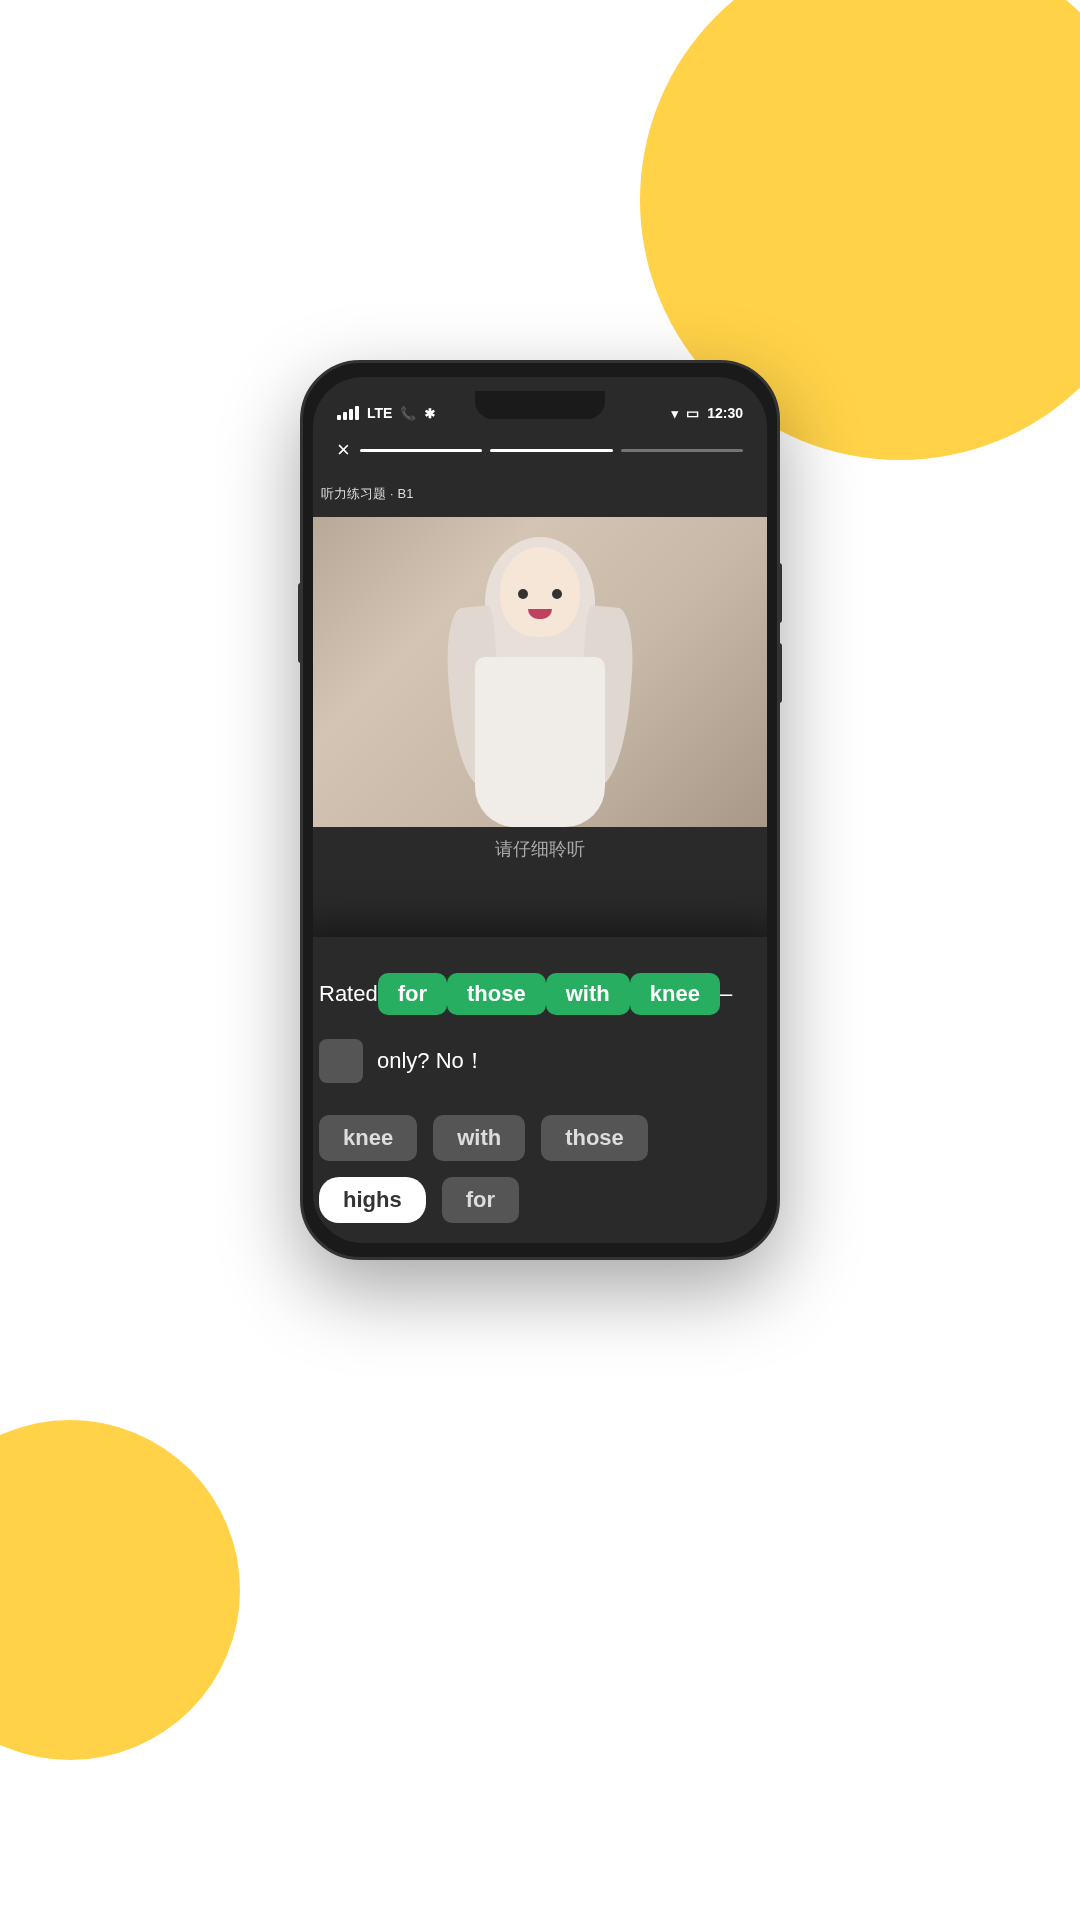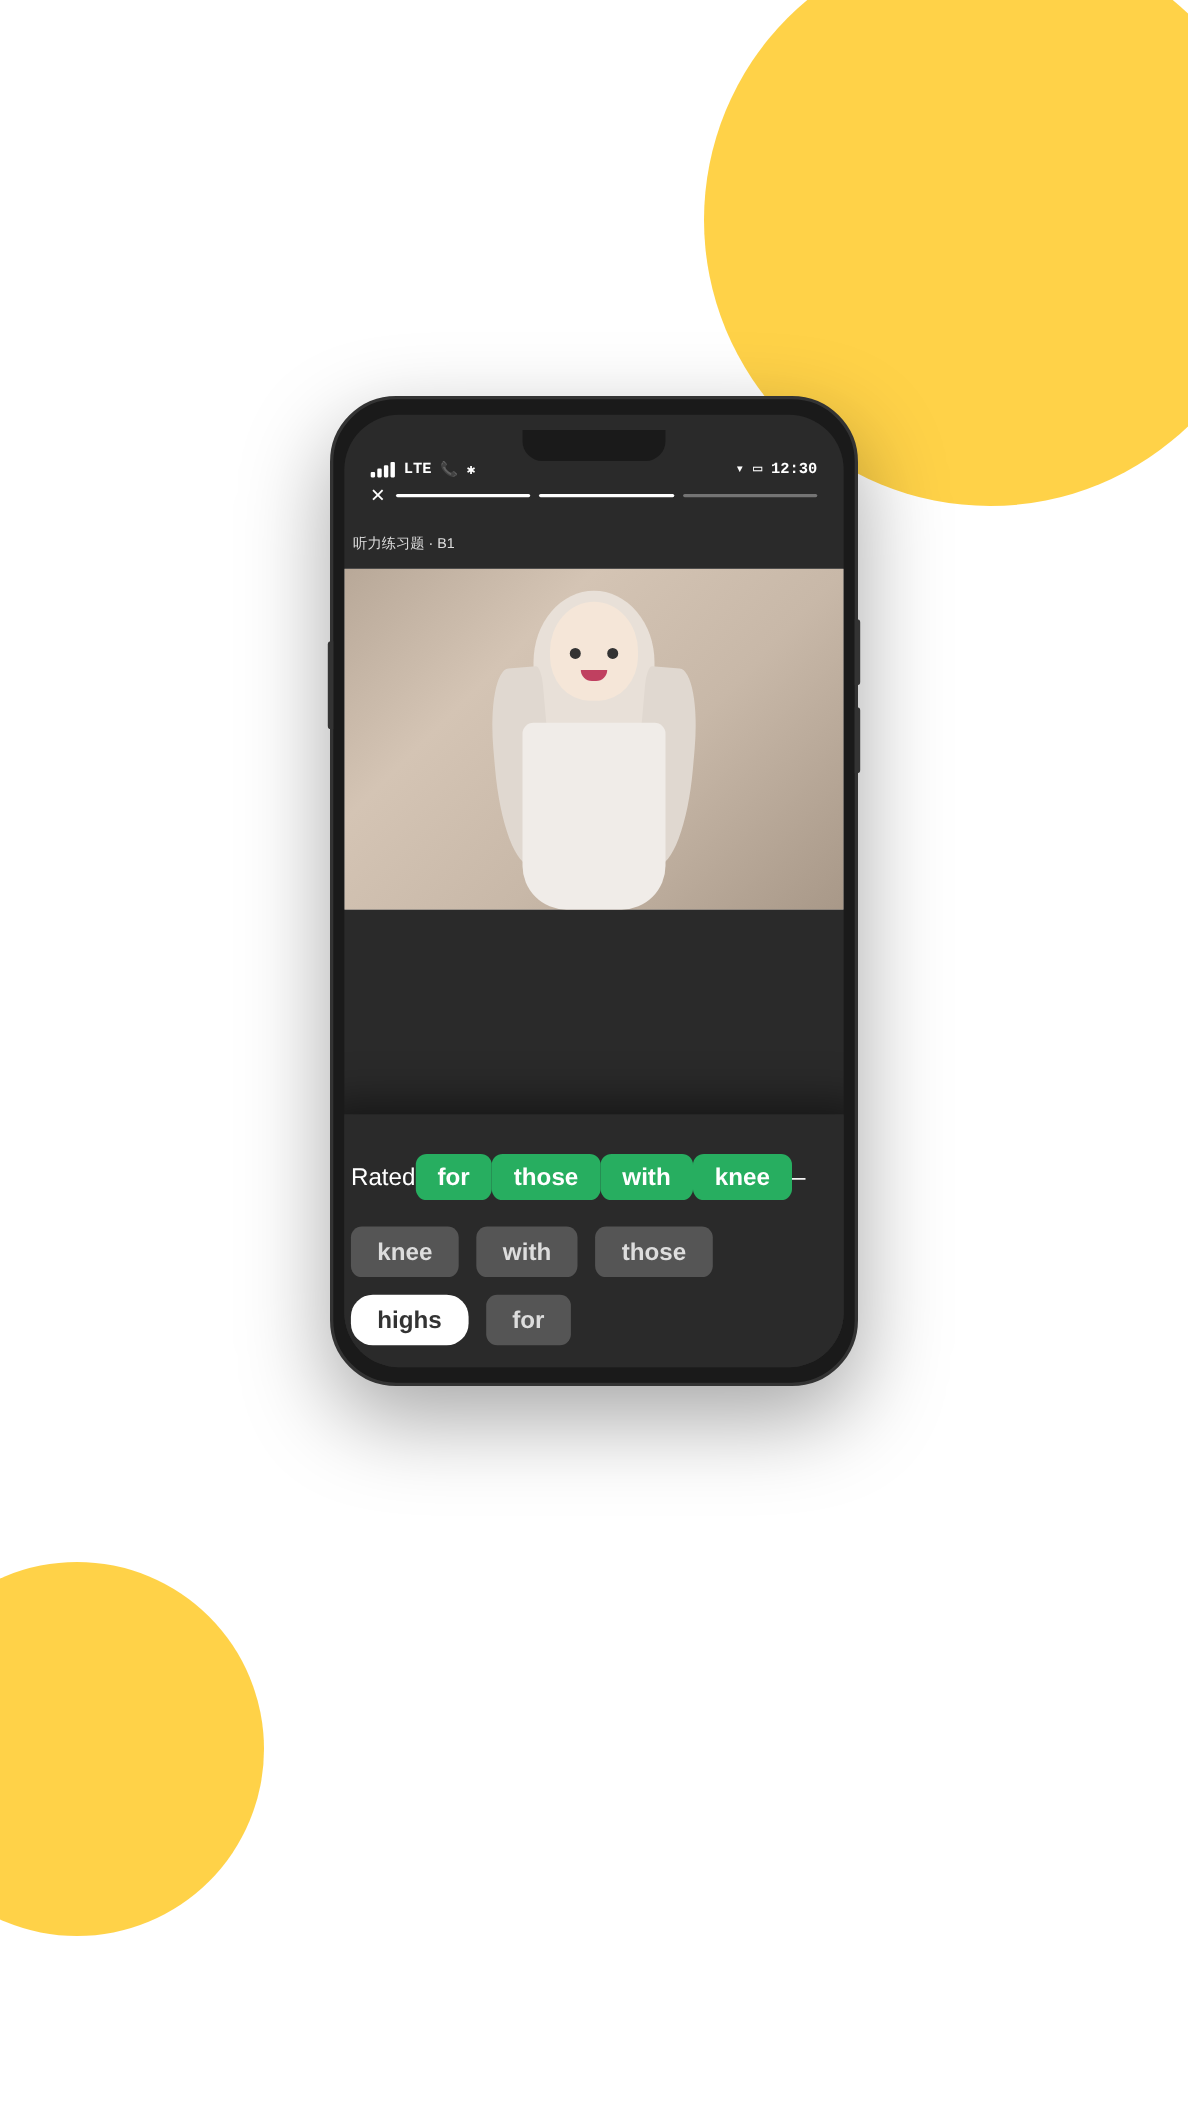--- a/index.html
+++ b/index.html
@@ -106,25 +106,24 @@
     }
 
     
     .status-bar {
       position: absolute;
       top: 14px;
       left: 0;
       right: 0;
       height: 44px;
       display: flex;
-      align-items: flex-end;
+      align-items: center;
       justify-content: space-between;
       padding: 0 24px;
       z-index: 5;
-      font-family: Liberation Mono, monospace;
     }
     .status-left {
       display: flex;
       align-items: center;
       gap: 8px;
       font-size: 14px;
       color: #ffffff;
       font-weight: 600;
     }
     .status-right {
@@ -483,32 +482,37 @@
                 <div class="char-eye"></div>
                 <div class="char-eye"></div>
               </div>
               <div class="char-lips"></div>
             </div>
             <div class="char-body"></div>
           </div>
         </div>
       </div>
 
+      <div class="listen-instruction">请仔细聆听</div>
 
       <div class="answer-panel">
 
         <div class="answer-row">
           <span class="answer-label">Rated</span>
           <span class="word-chip">for</span>
           <span class="word-chip">those</span>
           <span class="word-chip">with</span>
           <span class="word-chip">knee</span>
           <span class="dash-text">–</span>
         </div>
 
+        <div class="answer-row-2">
+          <div class="blank-box"></div>
+          <span class="rest-text">only?  No！</span>
+        </div>
 
         <div class="word-options">
           <button class="option-chip">knee</button>
           <button class="option-chip">with</button>
           <button class="option-chip">those</button>
           <button class="option-chip selected">highs</button>
           <button class="option-chip">for</button>
         </div>
 
       </div>

